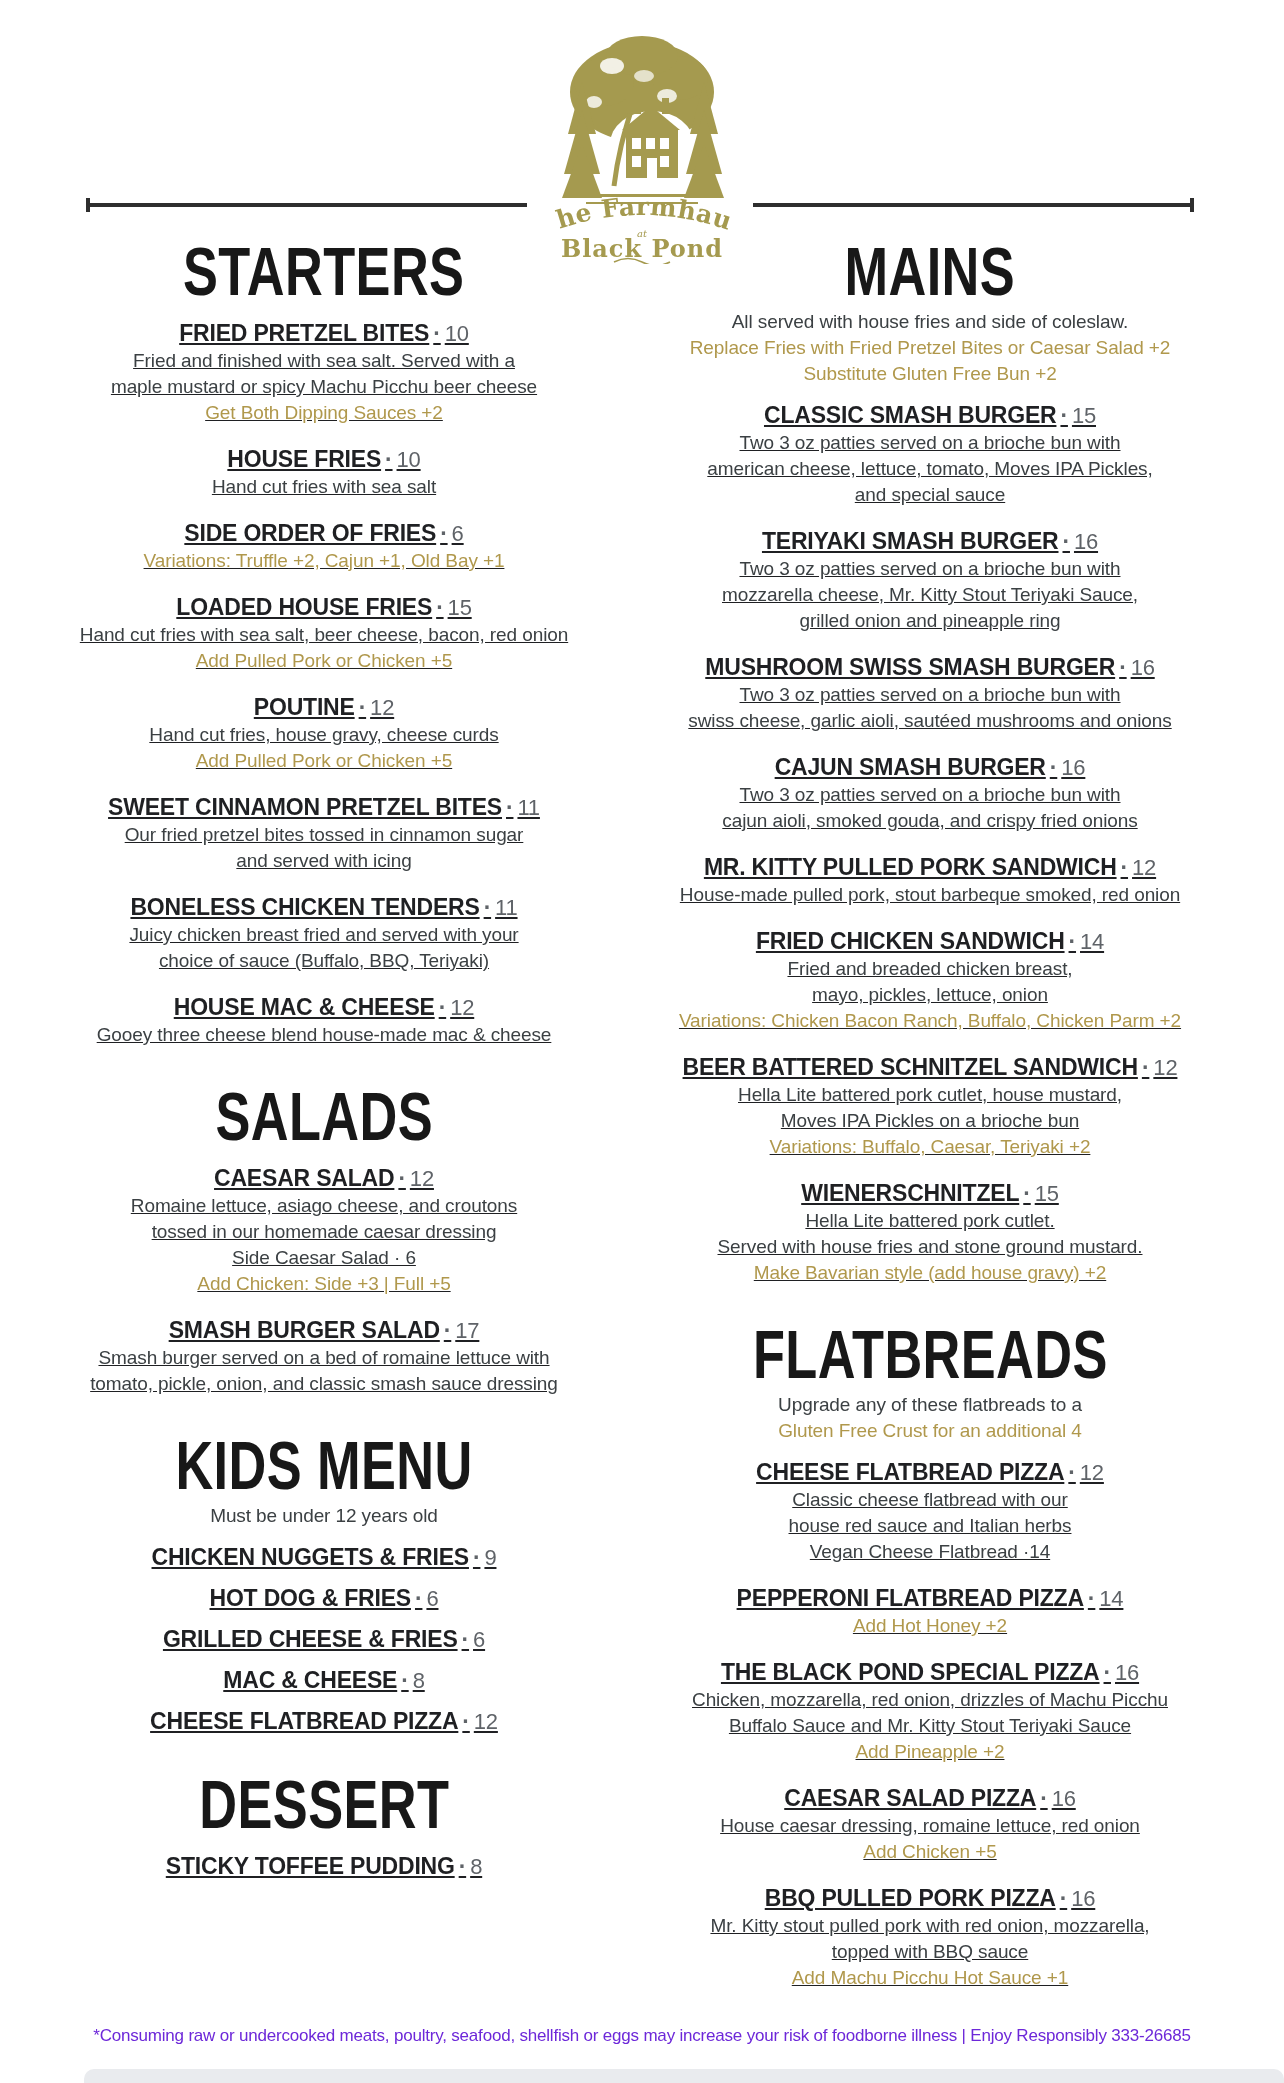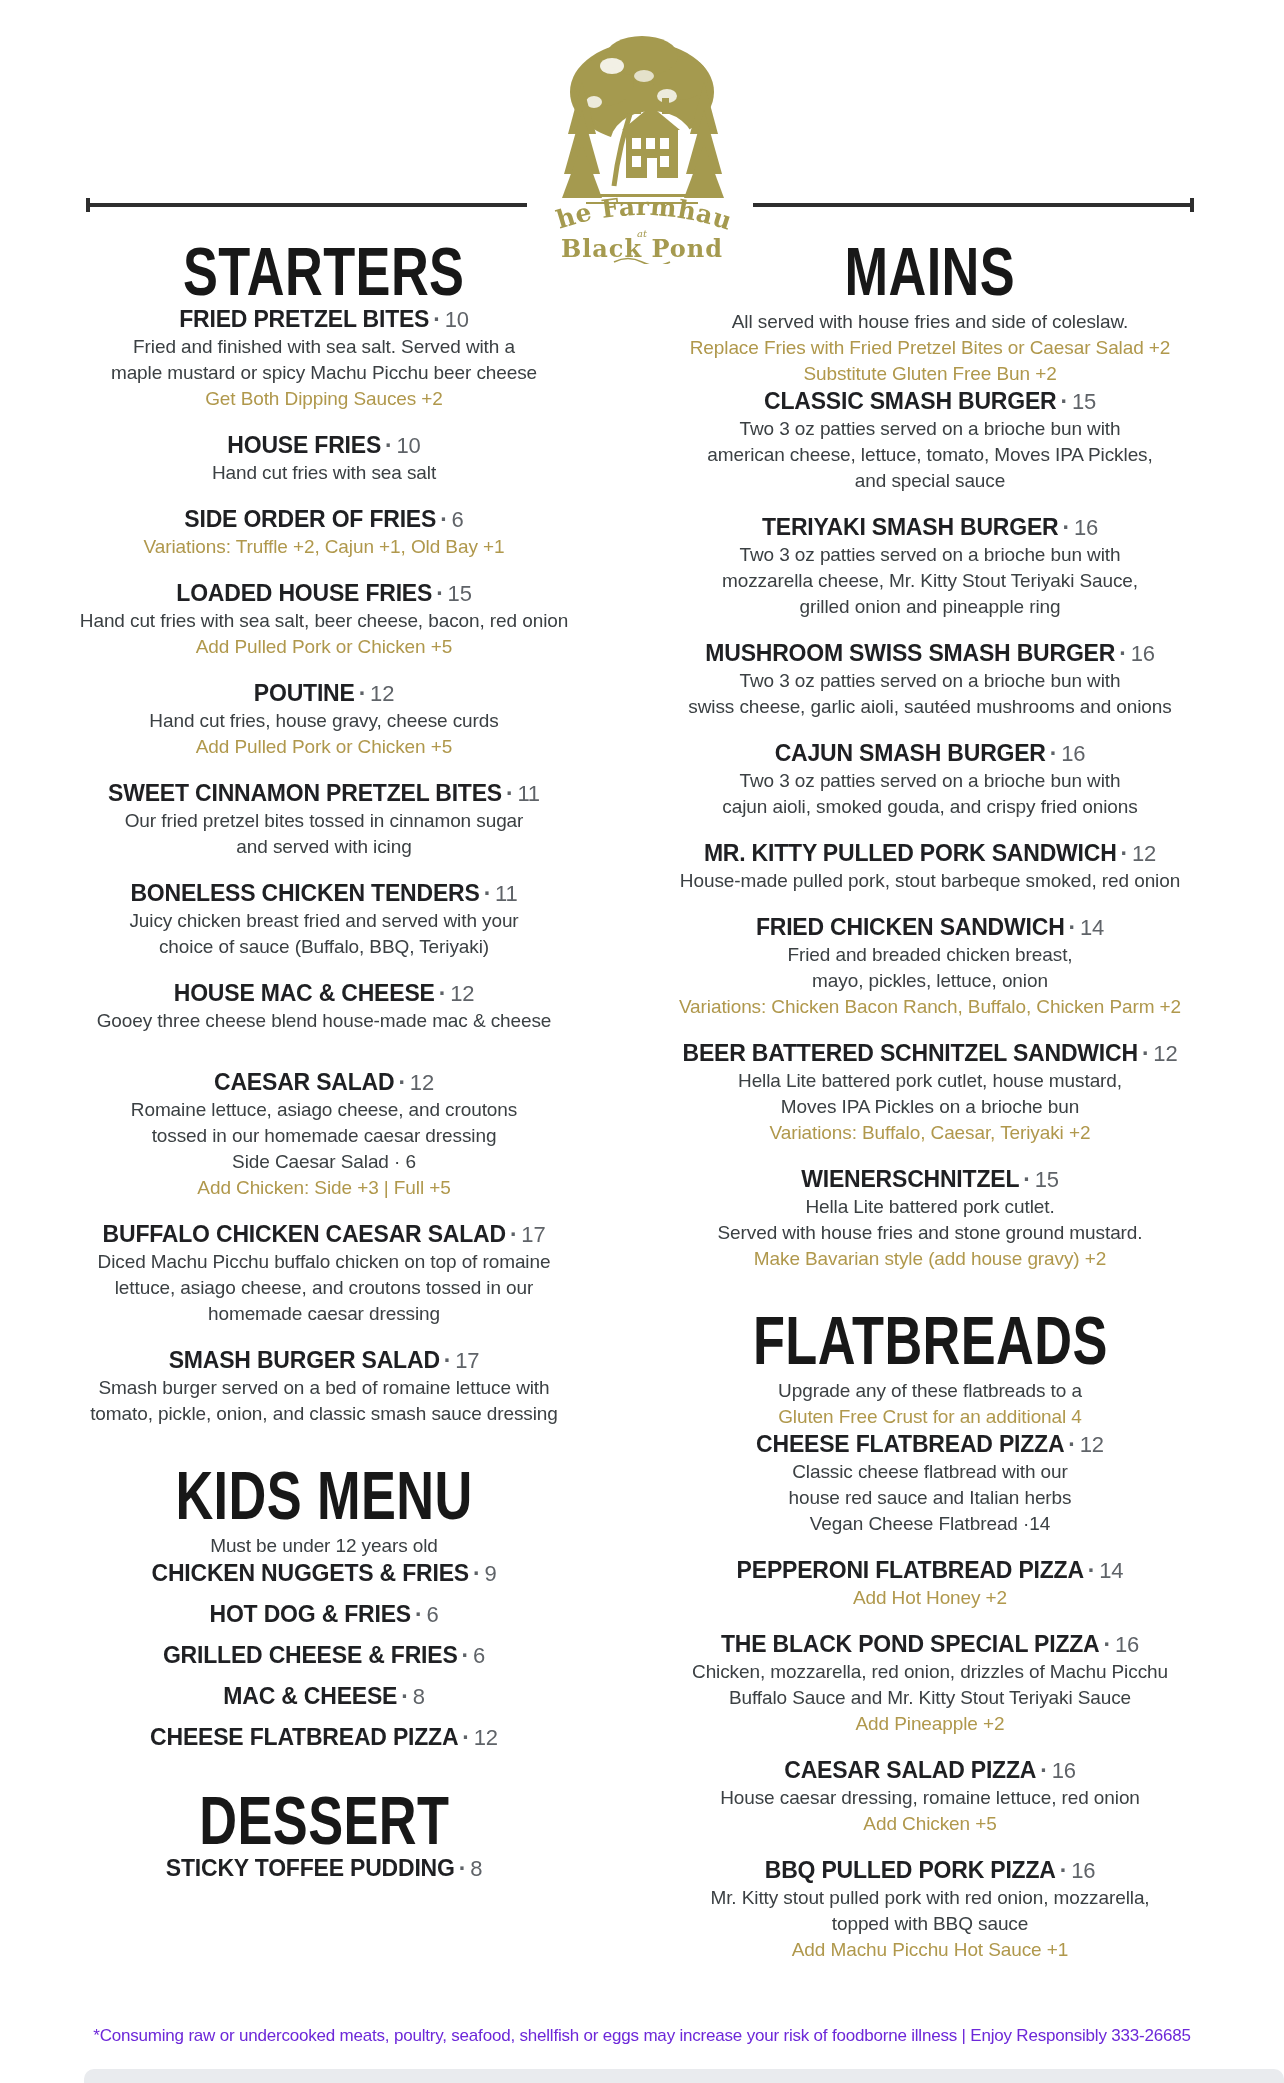--- a/index.html
+++ b/index.html
@@ -28,21 +28,21 @@
   
   .col{position:absolute;top:0;text-align:center;}
   #col-left{left:54px;width:540px;}
   #col-right{left:660px;width:540px;}
   .section{margin-top:34px;}
   .section:first-child{margin-top:237px;}
   .heading{font-size:68px;line-height:68px;font-weight:700;color:#181818;white-space:nowrap;}
   .heading-inner{display:inline-block;transform:scaleX(0.77);transform-origin:50% 50%;letter-spacing:0.5px;}
   .note{font-size:19px;line-height:26px;color:var(--muted);letter-spacing:-0.1px;margin-top:4px;}
   .gold{font-size:19px;line-height:26px;color:var(--gold);letter-spacing:-0.1px;}
-  .items{}
+  .items{margin-top:14px;text-decoration:underline;}
   .item{margin-bottom:19px;}
   .item.plain{margin-bottom:12px;}
   .name-line{font-size:23px;line-height:28px;font-weight:700;letter-spacing:-0.2px;color:var(--ink);white-space:nowrap;}
   .dot{color:var(--price);font-weight:700;margin:0 4px;}
   .price{color:var(--price);font-weight:400;font-size:22px;}
   .desc,.sub{font-size:19px;line-height:26px;color:var(--muted);letter-spacing:-0.1px;white-space:pre-line;}
   
   #footer{
     position:absolute;left:0;right:0;top:2026px;text-align:center;
     font-size:17px;letter-spacing:-0.2px;color:#6d28d9;
@@ -152,35 +152,30 @@
           <div class="desc">Juicy chicken breast fried and served with your
 choice of sauce (Buffalo, BBQ, Teriyaki)</div>
         </div>
         <div class="item">
           <div class="name-line"><span class="name">HOUSE MAC &amp; CHEESE</span><span class="dot">·</span><span class="price">12</span></div>
           <div class="desc">Gooey three cheese blend house-made mac &amp; cheese</div>
         </div>
       </div>
     </section>
     <section class="section">
+      <div class="heading"><span class="heading-inner">SALADS</span></div>
       <div class="items">
         <div class="item">
           <div class="name-line"><span class="name">CAESAR SALAD</span><span class="dot">·</span><span class="price">12</span></div>
           <div class="desc">Romaine lettuce, asiago cheese, and croutons
 tossed in our homemade caesar dressing</div>
           <div class="sub">Side Caesar Salad · 6</div>
           <div class="gold">Add Chicken: Side +3 | Full +5</div>
         </div>
         <div class="item">
-          <div class="name-line"><span class="name">BUFFALO CHICKEN CAESAR SALAD</span><span class="dot">·</span><span class="price">17</span></div>
-          <div class="desc">Diced Machu Picchu buffalo chicken on top of romaine
-lettuce, asiago cheese, and croutons tossed in our
-homemade caesar dressing</div>
-        </div>
-        <div class="item">
           <div class="name-line"><span class="name">SMASH BURGER SALAD</span><span class="dot">·</span><span class="price">17</span></div>
           <div class="desc">Smash burger served on a bed of romaine lettuce with
 tomato, pickle, onion, and classic smash sauce dressing</div>
         </div>
       </div>
     </section>
     <section class="section">
       <div class="heading"><span class="heading-inner">KIDS MENU</span></div>
       <div class="note">Must be under 12 years old</div>
       <div class="items">

